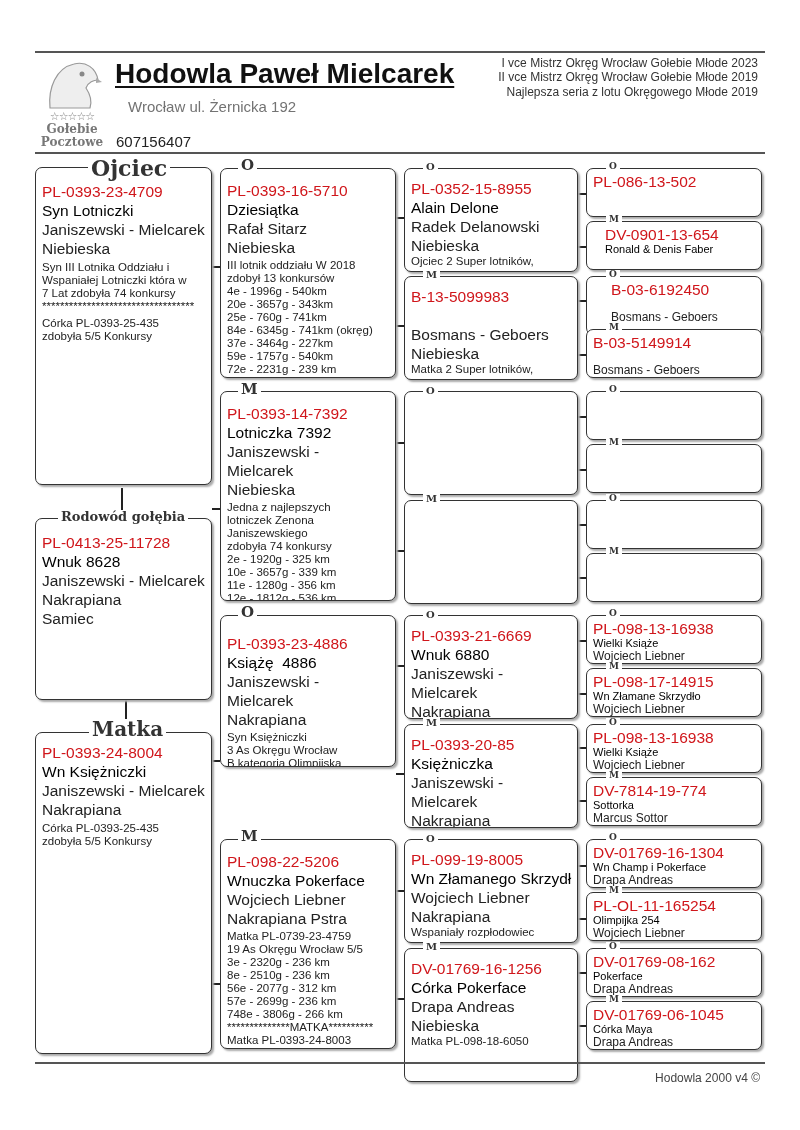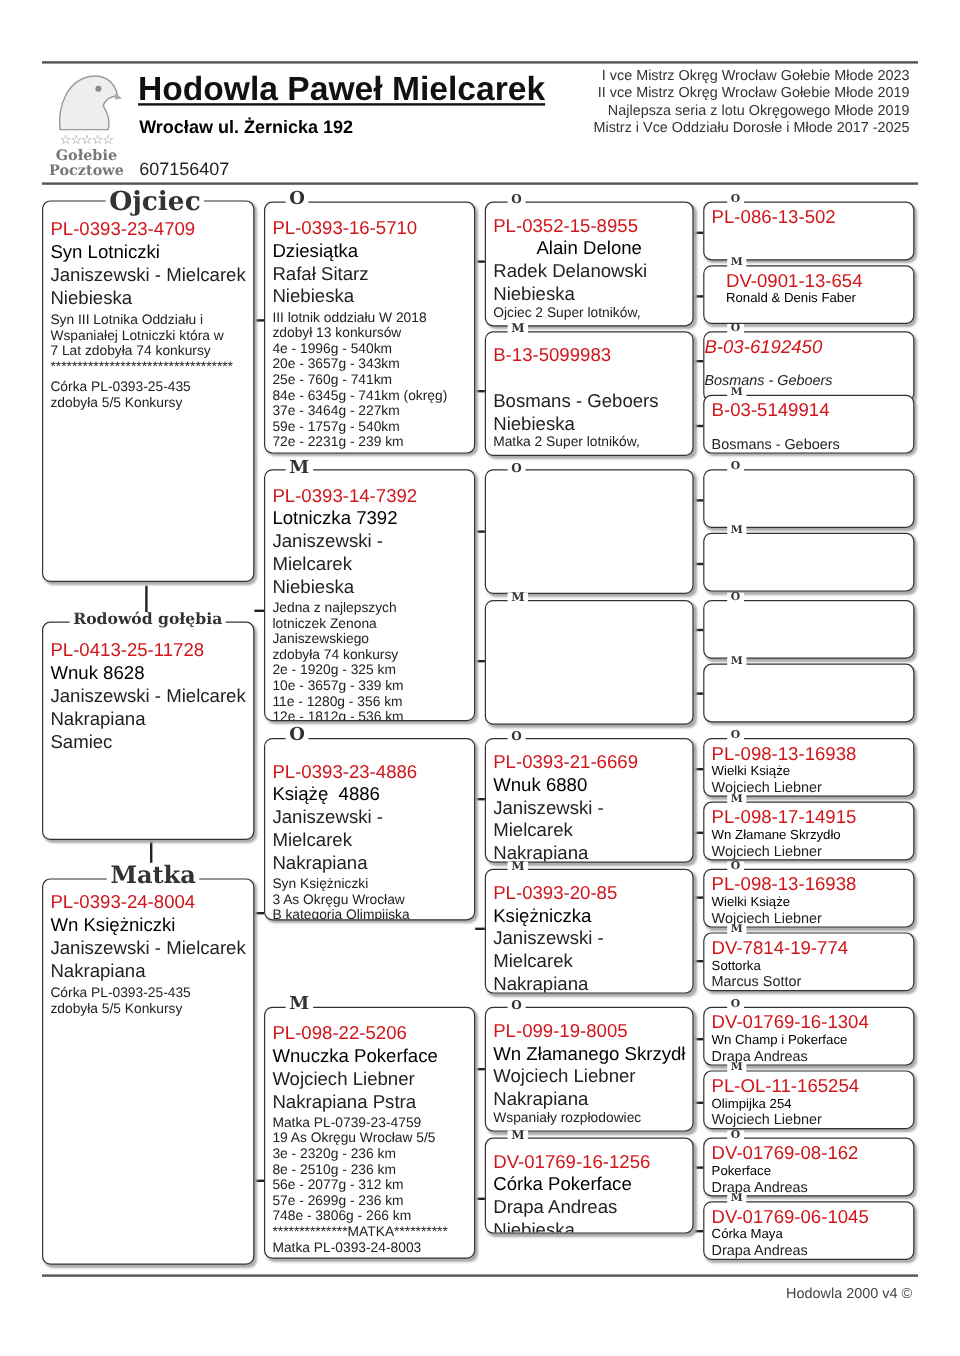--- a/index.html
+++ b/index.html
@@ -6,21 +6,21 @@
   html, body { width: 800px; height: 1130px; background: #fff; }
   body { position: relative; font-family: "Liberation Sans", sans-serif; color: #222; overflow: hidden; }
   .hr { position: absolute; left: 35px; width: 730px; height: 2px; background: #555; }
   .logo { position: absolute; left: 34px; top: 58px; width: 76px; height: 90px; }
   .logo .bird { position: absolute; left: 8px; top: 0; width: 60px; height: 52px; }
   .logo .stars { position: absolute; left: 0; top: 52px; width: 76px; text-align: center; font-size: 11px; color: #888; letter-spacing: -1px; }
   .logo .l1, .logo .l2 { position: absolute; left: 0; width: 76px; text-align: center; font-family: "DejaVu Serif", serif; font-weight: bold; color: #777; font-size: 12px; }
   .logo .l1 { top: 64px; }
   .logo .l2 { top: 77px; }
   .title { position: absolute; left: 115px; top: 58px; font-size: 28px; font-weight: bold; color: #111; text-decoration: underline; text-decoration-thickness: 2px; text-underline-offset: 3px; }
-  .addr { position: absolute; left: 116px; top: 98px; font-size: 15px; color: #000000; font-weight: bold; }
+  .addr { position: absolute; left: 128px; top: 98px; font-size: 15px; color: #737373; }
   .phone { position: absolute; left: 116px; top: 133px; font-size: 15px; color: #222; }
   .titles { position: absolute; right: 42px; top: 56px; text-align: right; font-size: 12px; line-height: 14.3px; color: #333; }
   .box { position: absolute; border: 1.5px solid #333; border-radius: 7px; background: #fff; box-shadow: 2px 2px 2px #aaa; padding: 2px 6px; overflow: hidden; }
   .lbl { position: absolute; background: #fff; font-family: "DejaVu Serif", serif; font-weight: bold; color: #333; padding: 0 3px; line-height: 1; }
   .ring { color: #d0161b; }
   .nm { color: #000000; }
   .t15 { font-size: 15.5px; line-height: 19px; }
   .t12 { font-size: 11.5px; line-height: 13px; color: #222; }
   .t11 { font-size: 11px; line-height: 13px; }
   .ln { position: absolute; background: #222; }
@@ -45,21 +45,20 @@
 </div>
 
 <div class="title">Hodowla Paweł Mielcarek</div>
 <div class="addr">Wrocław ul. Żernicka 192</div>
 <div class="phone">607156407</div>
 
 <div class="titles">
   <span class="bk">I vce Mistrz Okręg Wrocław Gołebie Młode 2023</span>
   <span class="bk">II vce Mistrz Okręg Wrocław Gołebie Młode 2019</span>
   <span class="bk">Najlepsza seria z lotu Okręgowego Młode 2019</span>
-  <span class="bk">Mistrz i Vce Oddziału Dorosłe i Młode  2017 -2025</span>
 </div>
 
 <div class="ln" style="left:121px;top:488px;width:2px;height:22px;"></div>
 <div class="ln" style="left:125px;top:700px;width:2px;height:22px;"></div>
 <div class="ln" style="left:212px;top:266px;width:8px;height:1.5px;"></div>
 <div class="ln" style="left:212px;top:508px;width:8px;height:1.5px;"></div>
 <div class="ln" style="left:212px;top:760px;width:8px;height:1.5px;"></div>
 <div class="ln" style="left:212px;top:983px;width:8px;height:1.5px;"></div>
 <div class="ln" style="left:396px;top:217px;width:8px;height:1.5px;"></div>
 <div class="ln" style="left:396px;top:325px;width:8px;height:1.5px;"></div>
@@ -194,21 +193,21 @@
     <span class="bk">57e - 2699g - 236 km</span>
     <span class="bk">748e - 3806g - 266 km</span>
     <span class="bk">**************MATKA**********</span>
     <span class="bk">Matka PL-0393-24-8003</span>
   </div>
 </div>
 <div class="lbl" style="left:238px;top:829px;font-size:15px;">M</div>
 
 <div class="box" style="left:404px;top:168px;width:174px;height:104px;padding-top:10px;">
   <div class="ring t15">PL-0352-15-8955</div>
-  <div class="nm t15" style="min-height:19px;text-align:center;">Alain Delone</div>
+  <div class="nm t15" style="min-height:19px;">Alain Delone</div>
   <div class="t15">Radek Delanowski</div>
   <div class="t15">Niebieska</div>
   <div class="t12">Ojciec 2 Super lotników,</div>
 </div>
 <div class="lbl" style="left:423px;top:162px;font-size:10px;">O</div>
 
 <div class="box" style="left:404px;top:276px;width:174px;height:104px;padding-top:10px;">
   <div class="ring t15">B-13-5099983</div>
   <div class="nm t15" style="min-height:19px;"></div>
   <div class="t15">Bosmans - Geboers</div>
@@ -247,21 +246,21 @@
 
 <div class="box" style="left:404px;top:839px;width:174px;height:104px;padding-top:10px;">
   <div class="ring t15">PL-099-19-8005</div>
   <div class="nm t15" style="white-space:nowrap;">Wn Złamanego Skrzydł</div>
   <div class="t15">Wojciech Liebner</div>
   <div class="t15">Nakrapiana</div>
   <div class="t12">Wspaniały rozpłodowiec</div>
 </div>
 <div class="lbl" style="left:423px;top:834px;font-size:10px;">O</div>
 
-<div class="box" style="left:404px;top:948px;width:174px;height:80px;padding-top:10px;">
+<div class="box" style="left:404px;top:948px;width:174px;height:134px;padding-top:10px;">
   <div class="ring t15">DV-01769-16-1256</div>
   <div class="nm t15">Córka Pokerface</div>
   <div class="t15">Drapa Andreas</div>
   <div class="t15">Niebieska</div>
   <div class="t12">Matka PL-098-18-6050</div>
 </div>
 <div class="lbl" style="left:423px;top:942px;font-size:10px;">M</div>
 
 <div id="gen4">
     <div class="box" style="left: 586px; top: 168px; width: 176px; height: 49px; padding: 4px 6px 0px;">
@@ -269,21 +268,21 @@
       <div class="nm t11" style="min-height: 13px;"></div>
       <div class="t12" style="font-size: 12px;"></div>
     </div>
     <div class="lbl" style="left: 606px; top: 162px; font-size: 9px;">O</div>
     <div class="box" style="left: 586px; top: 221px; width: 176px; height: 49px; padding: 4px 18px 0px;">
       <div class="ring t15" style="line-height: 17px;">DV-0901-13-654</div>
       <div class="nm t11" style="min-height: 13px;">Ronald &amp; Denis Faber</div>
       <div class="t12" style="font-size: 12px;"></div>
     </div>
     <div class="lbl" style="left: 606px; top: 215px; font-size: 9px;">M</div>
-    <div class="box" style="left: 586px; top: 276px; width: 176px; height: 59px; padding: 4px 0 0px; font-style: italic;">
+    <div class="box" style="left: 586px; top: 276px; width: 176px; height: 59px; padding: 4px 24px 0px;">
       <div class="ring t15" style="line-height: 17px;">B-03-6192450</div>
       <div class="nm t11" style="min-height: 13px;"></div>
       <div class="t12" style="font-size: 12px;">Bosmans - Geboers</div>
     </div>
     <div class="lbl" style="left: 606px; top: 270px; font-size: 9px;">O</div>
     <div class="box" style="left: 586px; top: 329px; width: 176px; height: 49px; padding: 4px 6px 0px;">
       <div class="ring t15" style="line-height: 17px;">B-03-5149914</div>
       <div class="nm t11" style="min-height: 13px;"></div>
       <div class="t12" style="font-size: 12px;">Bosmans - Geboers</div>
     </div>

